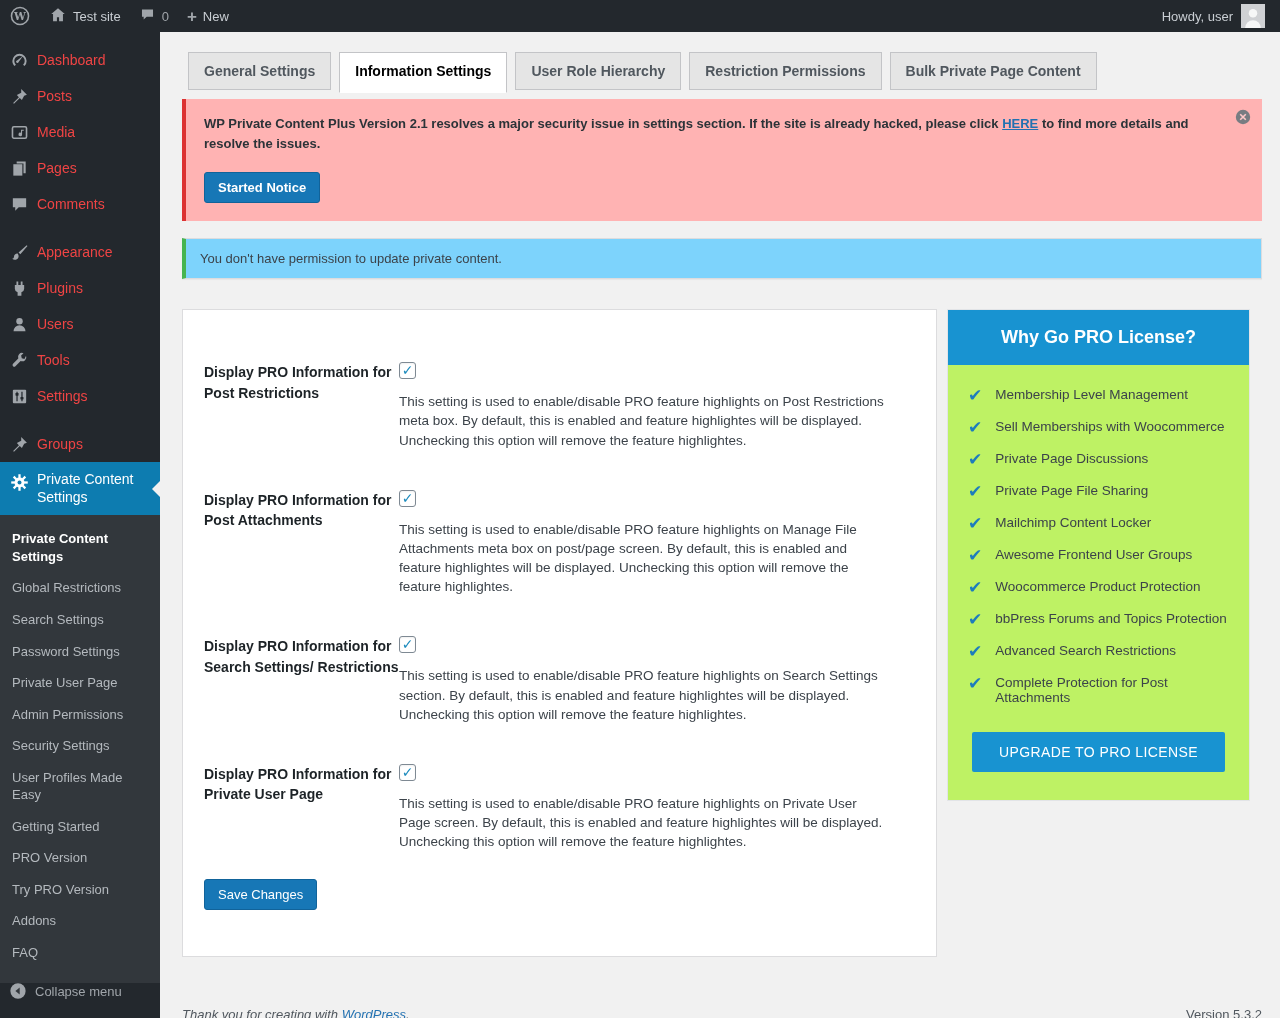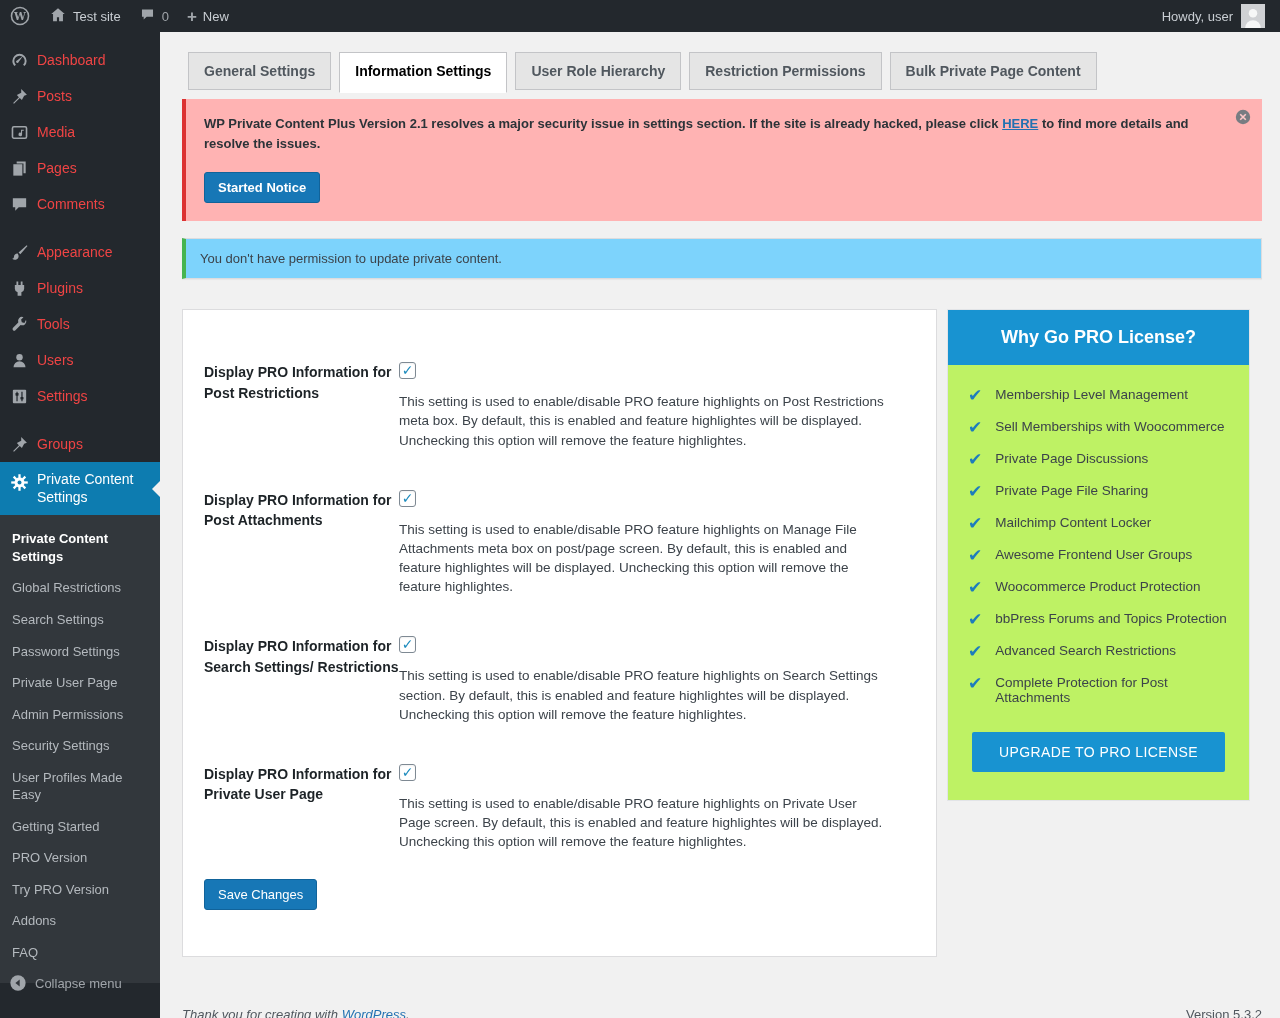--- a/index.html
+++ b/index.html
@@ -21,21 +21,21 @@
   .menu-top { list-style:none; padding-top:10px; }
   .menu-item { display:flex; align-items:center; gap:8px; padding:8px 8px 8px 9px; font-size:14px; color:#ef4444; cursor:pointer; }
   .menu-item .mi-icon { width:20px; height:20px; flex:0 0 20px; display:flex; align-items:center; justify-content:center; }
   .menu-sep { height:12px; }
   .menu-item.active { background:#0d7cb0; color:#fff; position:relative; align-items:flex-start; padding:8px 12px 9px 9px; line-height:1.3; }
   .menu-item.active .mi-arrow { position:absolute; right:0; top:50%; margin-top:-8px; width:0; height:0;
     border-top:8px solid transparent; border-bottom:8px solid transparent; border-right:8px solid #f1f1f1; }
   .submenu { list-style:none; background:#32373c; padding:8px 0 14px; }
   .submenu li { padding:7px 12px; font-size:13px; color:#b4b9be; cursor:pointer; line-height:1.35; }
   .submenu li.current { color:#fff; font-weight:bold; }
-  .collapse { position:absolute; bottom:18px; left:0; width:160px; display:flex; align-items:center; gap:8px;
+  .collapse { position:absolute; bottom:10px; left:0; width:160px; display:flex; align-items:center; gap:8px;
     padding:8px 9px; color:#a0a5aa; font-size:13px; cursor:pointer; }
 
   
   .content { position:absolute; top:32px; left:160px; width:1120px; height:986px; padding:20px 18px 0 22px; }
 
   .nav-tabs { display:flex; align-items:flex-start; margin-left:6px; }
   .nav-tab { display:inline-block; margin-right:8px; padding:10px 15px; background:#e5e5e5; border:1px solid #c3c4c7;
     font-size:14px; font-weight:bold; color:#50575e; cursor:pointer; }
   .nav-tab.active { background:#fff; color:#000; border-bottom-color:#fff; padding-bottom:13px; }
 
@@ -176,33 +176,33 @@
       <span class="mi-icon">
           <svg width="19" height="19" viewBox="0 0 20 20">
             <path fill="#a0a5aa" d="M6.8 2.5h1.9v3.8h2.6V2.5h1.9v3.8h1.7v3.9a4 4 0 0 1-2.9 3.8v3.5H8v-3.5a4 4 0 0 1-2.9-3.8V6.3h1.7z"></path>
           </svg>
         </span>
       <span>Plugins</span>
     </li>
     <li class="menu-item">
       <span class="mi-icon">
           <svg width="19" height="19" viewBox="0 0 20 20">
-            <path fill="#a0a5aa" d="M16.9 5a4.3 4.3 0 0 1-5.7 5.5l-5.5 5.5a1.75 1.75 0 0 1-2.5-2.5l5.5-5.5A4.3 4.3 0 0 1 14.2 2.3l-2.5 2.5.7 2.8 2.8.7z"></path>
-          </svg>
-        </span>
-      <span>Tools</span>
-    </li>
-    <li class="menu-item">
-      <span class="mi-icon">
-          <svg width="19" height="19" viewBox="0 0 20 20">
             <circle cx="10" cy="6.6" r="3.4" fill="#a0a5aa"></circle>
             <path fill="#a0a5aa" d="M3.7 17.2a6.3 6.3 0 0 1 12.6 0z"></path>
           </svg>
         </span>
       <span>Users</span>
+    </li>
+    <li class="menu-item">
+      <span class="mi-icon">
+          <svg width="19" height="19" viewBox="0 0 20 20">
+            <path fill="#a0a5aa" d="M16.9 5a4.3 4.3 0 0 1-5.7 5.5l-5.5 5.5a1.75 1.75 0 0 1-2.5-2.5l5.5-5.5A4.3 4.3 0 0 1 14.2 2.3l-2.5 2.5.7 2.8 2.8.7z"></path>
+          </svg>
+        </span>
+      <span>Tools</span>
     </li>
     <li class="menu-item">
       <span class="mi-icon">
           <svg width="19" height="19" viewBox="0 0 20 20">
             <rect x="3" y="3" width="14" height="14" rx="1" fill="#a0a5aa"></rect>
             <line x1="7.4" y1="5" x2="7.4" y2="15" stroke="#23282d" stroke-width="1.3"></line>
             <line x1="12.6" y1="5" x2="12.6" y2="15" stroke="#23282d" stroke-width="1.3"></line>
             <rect x="5.8" y="6.4" width="3.2" height="2.7" rx=".5" fill="#23282d"></rect>
             <rect x="11" y="10.4" width="3.2" height="2.7" rx=".5" fill="#23282d"></rect>
           </svg>

